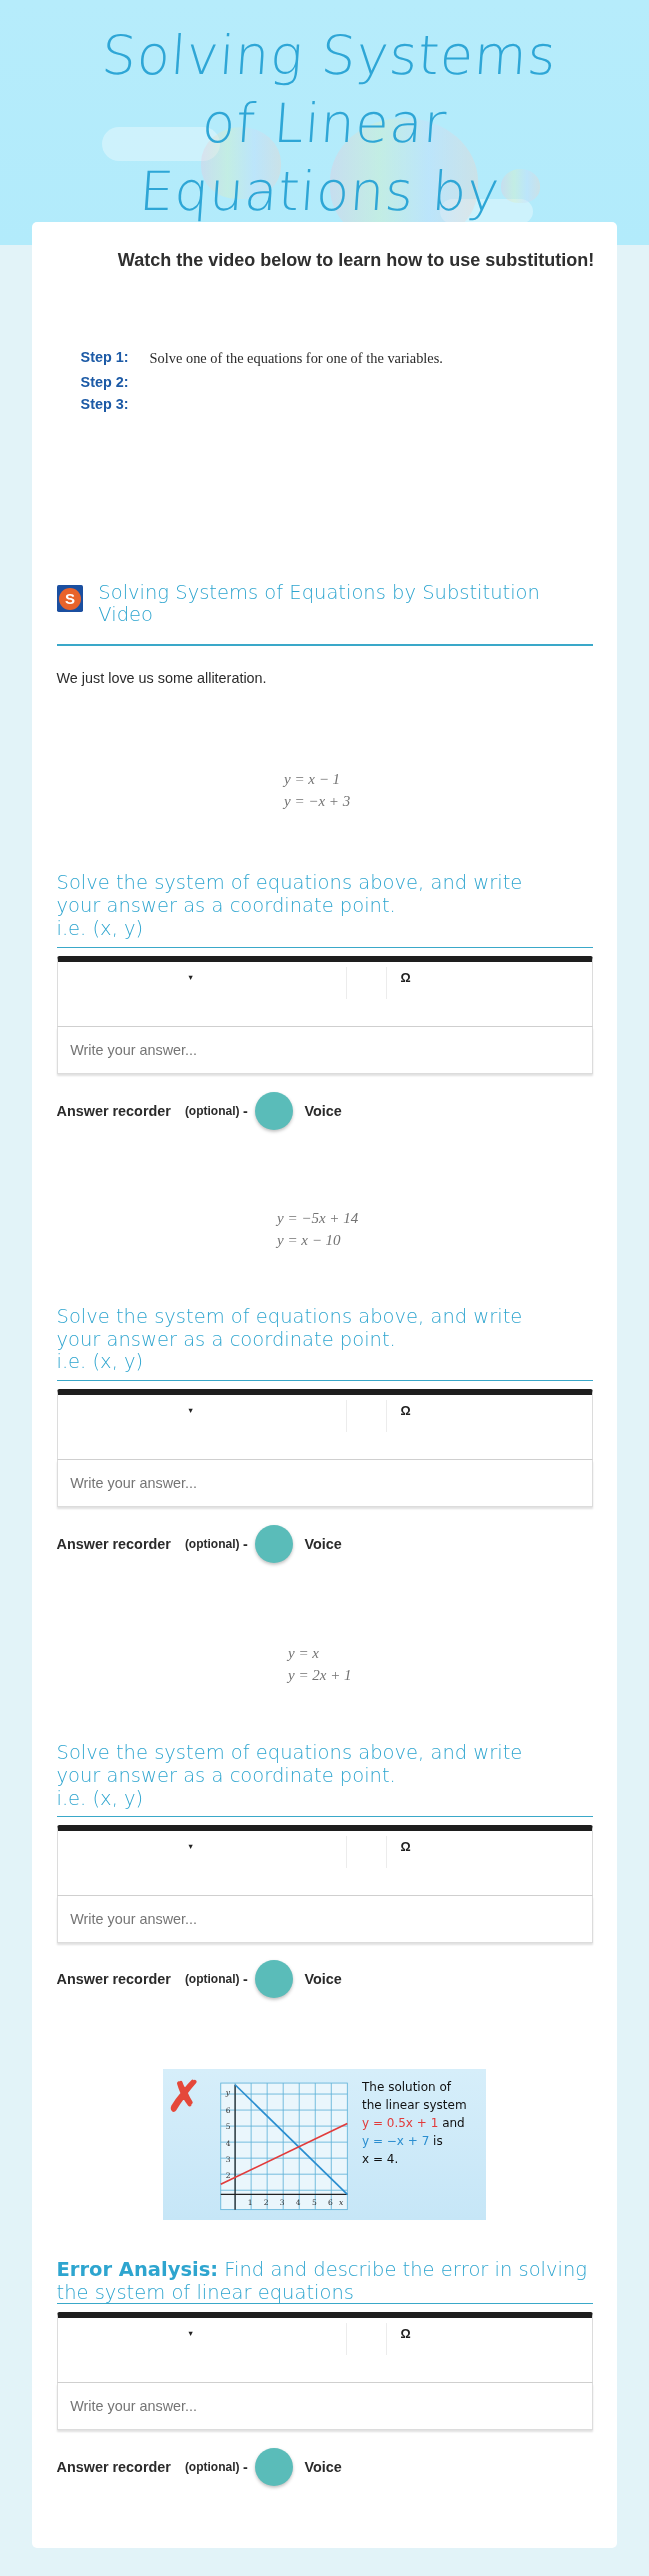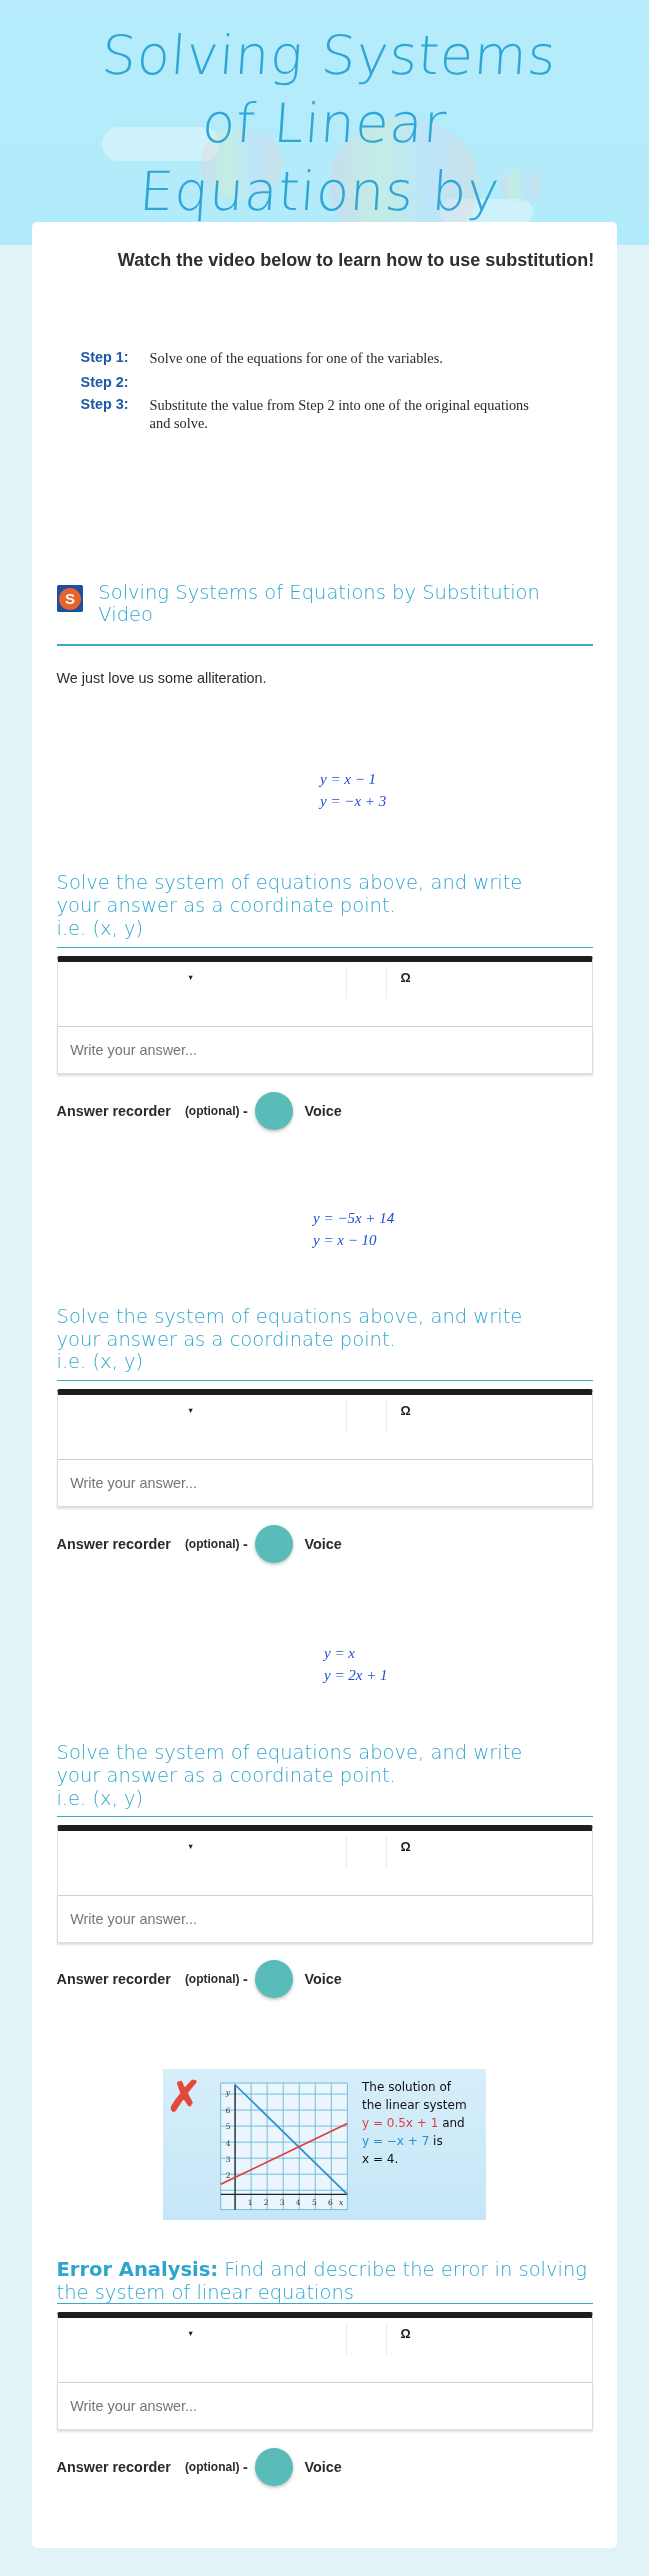--- a/index.html
+++ b/index.html
@@ -58,21 +58,21 @@
   .video-logo {
     width: 27px; height: 27px; background: #1b4fa0; border-radius: 1.7px; display: flex; align-items: center; justify-content: center; margin-top: 3.4px;
   }
   .video-logo span {
     width: 22px; height: 22px; border-radius: 50%; background: #e8632b; color: #fff; font-weight: bold; font-size: 15px; text-align: center; line-height: 22px;
   }
   .video-title { margin-left: 15px; font-size: 19.5px; line-height: 22px; }
   .rule { height: 1.7px; background: #3aa8c9; }
   .plain { font-size: 14.4px; color: #2b2b2b; }
   .eq {
-    font-family: "Liberation Serif", serif; font-style: italic; font-size: 15px; line-height: 22px; color: #1d4ed8; margin-left: 36px;
+    font-family: "Liberation Serif", serif; font-style: italic; font-size: 15px; line-height: 22px; color: #737373;
   }
   .question { font-size: 19.5px; line-height: 23px; }
   .editor { width: 536px; }
   .toolbar {
     height: 71px; border-top: 6px solid #1e1e1e; border-left: 0.8px solid #dcdcdc; border-right: 0.8px solid #dcdcdc; border-bottom: 1.7px solid #cfcfcf; position: relative; border-radius: 2.5px 2.5px 0 0;
   }
   .toolbar .dd { position: absolute; left: 131px; top: 10px; font-size: 8.5px; color: #222; }
   .toolbar .sep1 { position: absolute; left: 288px; top: 5px; width: 0.8px; height: 32px; background: #ececec; }
   .toolbar .sep2 { position: absolute; left: 328px; top: 5px; width: 0.8px; height: 32px; background: #ececec; }
   .toolbar .omega { position: absolute; left: 343px; top: 8.5px; font-size: 12.7px; font-weight: bold; color: #222; }
@@ -117,21 +117,20 @@
   <div class="abs steps">
     <div class="step-row">
       <div class="step-label">Step 1:</div>
       <div class="step-text">Solve one of the equations for one of the variables.</div>
     </div>
     <div class="step-row">
       <div class="step-label">Step 2:</div>
     </div>
     <div class="step-row">
       <div class="step-label">Step 3:</div>
-      <div class="step-text">Substitute the value from Step 2 into one of the original equations and solve.</div>
     </div>
   </div>
 
   <div class="abs video-row">
     <div class="video-logo">
         <span>S</span>
       </div>
     <div class="video-title cursive">Solving Systems of Equations by Substitution Video</div>
   </div>
   <div class="abs rule" style="left:24.5px;top:422px;width:536px;"></div>

